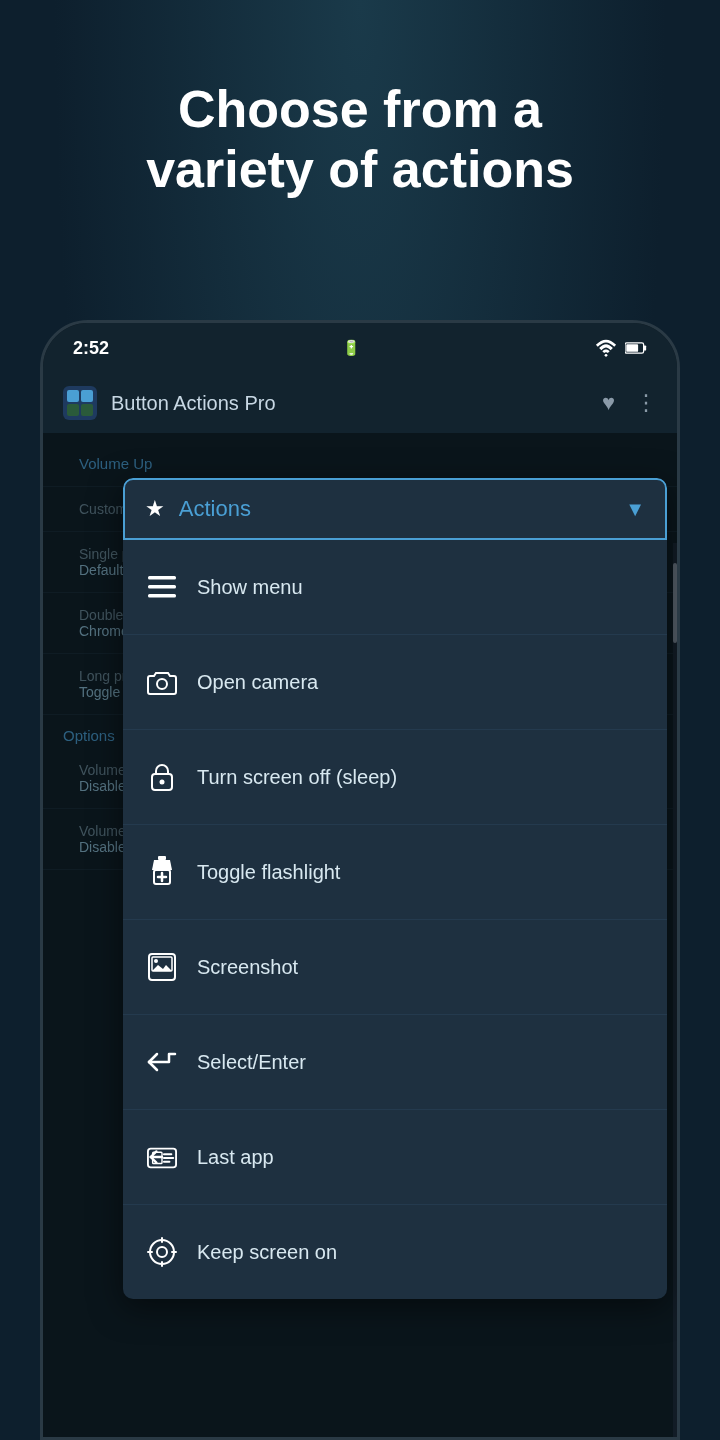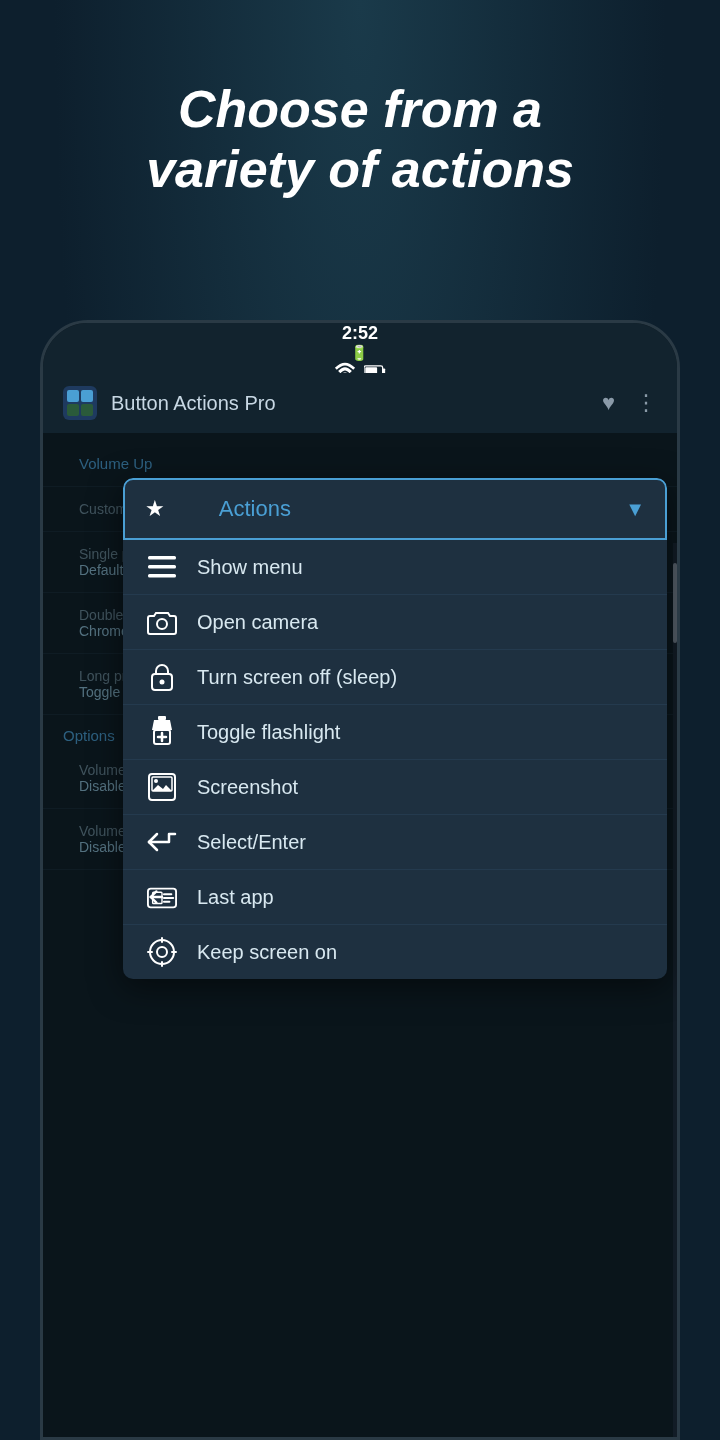--- a/index.html
+++ b/index.html
@@ -25,21 +25,20 @@
       position: absolute;
       top: 80px;
       left: 0; right: 0;
       text-align: center;
       padding: 0 60px;
       color: #ffffff;
       font-size: 52px;
       font-weight: 900;
       line-height: 1.15;
       z-index: 10;
-      font-style: italic;
     }
 
     
     .phone-frame {
       position: absolute;
       top: 320px;
       left: 40px;
       right: 40px;
       bottom: 0;
       background: #111c24;
@@ -67,21 +66,20 @@
       position: absolute;
       top: 0;
       left: 0; right: 0;
       height: 50px;
       background: #12232e;
       display: flex;
       align-items: center;
       justify-content: space-between;
       padding: 0 30px;
       z-index: 20;
-      flex-direction: column;
     }
 
     .status-time {
       color: #ffffff;
       font-size: 18px;
       font-weight: 600;
     }
 
     .status-icons {
       display: flex;
@@ -244,33 +242,32 @@
     .star-icon {
       color: #ffffff;
       font-size: 22px;
     }
 
     .dropdown-title {
       color: #4a9fd4;
       font-size: 22px;
       font-weight: 500;
       flex: 1;
-      margin-left: 40px;
     }
 
     .chevron-down {
       color: #4a9fd4;
       font-size: 20px;
     }
 
     
     .menu-item {
       display: flex;
       align-items: center;
-      padding: 10px 22px;
+      padding: 30px 22px;
       gap: 18px;
       border-bottom: 1px solid #243a4e;
       cursor: pointer;
     }
 
     .menu-item:last-child {
       border-bottom: none;
     }
 
     .menu-icon {

